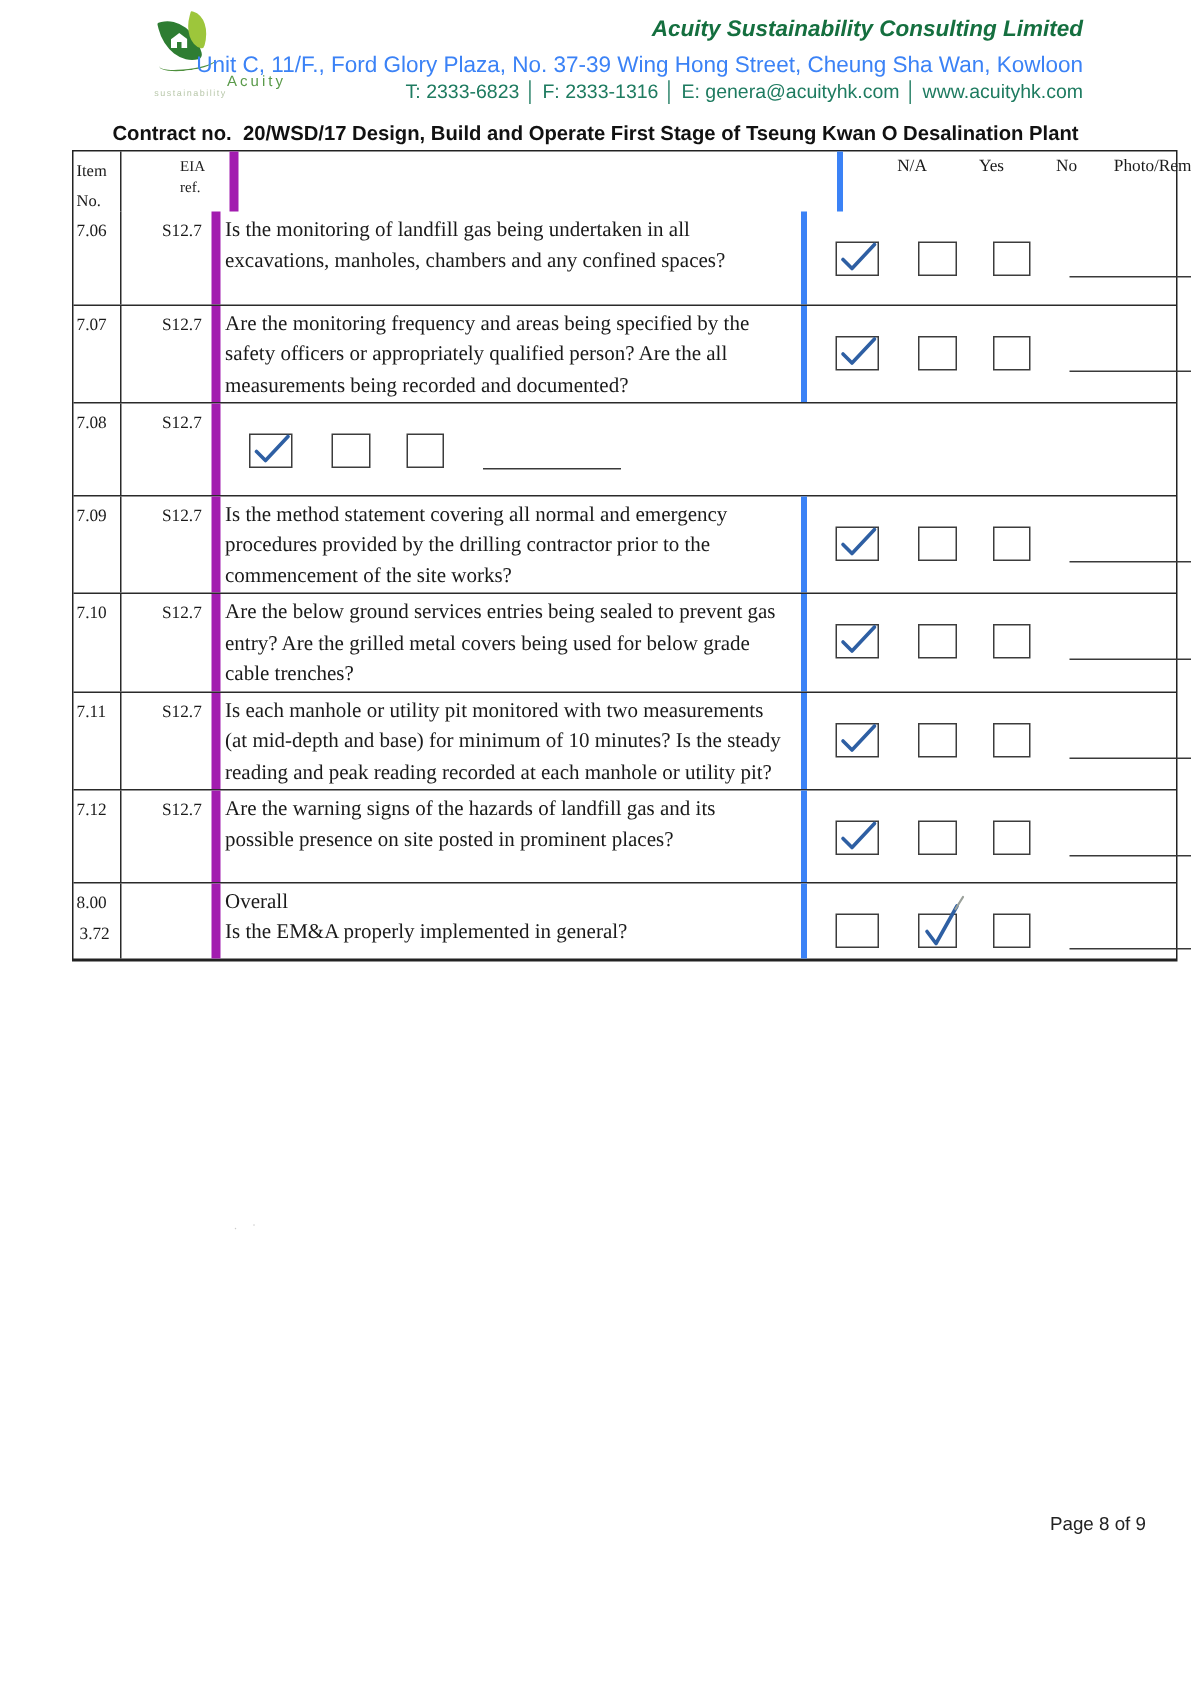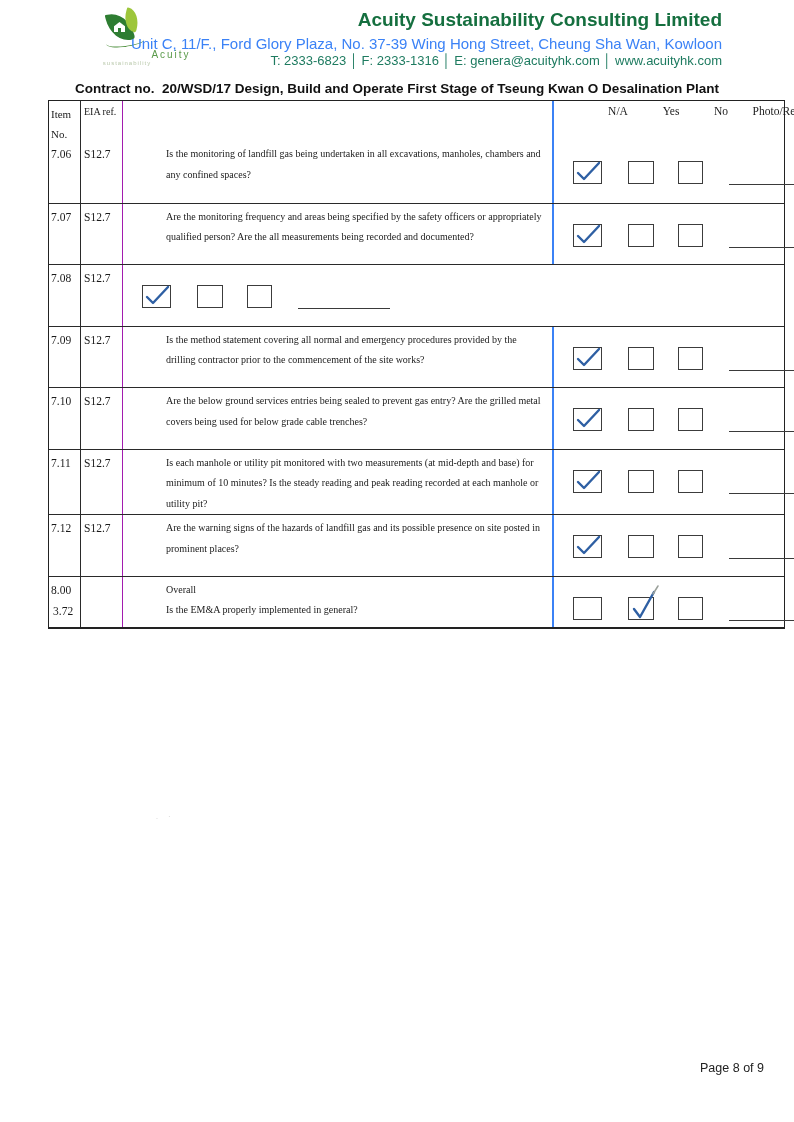--- a/index.html
+++ b/index.html
@@ -40,50 +40,50 @@
     color:#5a9a4a; font-size:10px; letter-spacing:2px; text-align:center; width:52px;margin-left:45px;
   }
   .logo-sub {
     font-family:"Liberation Sans", sans-serif;
     color:#b9c8ab; font-size:6px; letter-spacing:1px; text-align:center; width:64px; margin-left:-5px;
   }
   .head-text {
     position:absolute; right:72px; top:8px; text-align:right;
     font-family:"Liberation Sans", sans-serif;
   }
-  .company { color:#156f3f; font-size:19px; font-weight:bold; line-height:24px; }
+  .company { color:#156f3f; font-size:15px; font-weight:bold; line-height:24px;font-style:italic; }
   .address { color:#3b82f6; font-size:15px; line-height:17px; margin-top:3px; }
   .contact { color:#1e7b60; font-size:13px; line-height:17px; }
 
   
   .doc-title {
     position:absolute; left:0; top:81px; width:100%; text-align:center;
     font-family:"Liberation Sans", sans-serif; font-weight:bold; font-size:13.5px; color:#111;
     white-space:pre;
   }
 
   
   .checklist {
     position:absolute; left:48px; top:100px; width:737px;
     border:1.6px solid #222; border-bottom-width:2.5px;
   }
   .trow { position:relative; display:flex; border-top:1px solid #2a2a2a; }
   .trow:first-child { border-top:none; }
-  .thead { height:40px; }
+  .thead { height:40px;gap:12px; }
   .c-item  { width:32px;  border-right:1px solid #2a2a2a; padding:3px 1px 0 2px; font-size:11.5px; line-height:21px; }
-  .c-eia   { width:42px;  border-right:1px solid #a21caf; padding:3px 1px 0 3px; font-size:11.5px; line-height:21px; }
-  .c-q     { width:391px; border-right:2px solid #3b82f6; padding:3px 8px 0 3px; font-size:10px; line-height:20.5px;margin-left:40px; }
+  .c-eia   { width:42px;  border-right:6px solid #a21caf; padding:3px 1px 0 3px; font-size:11.5px; line-height:21px;margin-left:24px; }
+  .c-q     { width:391px; border-right:4px solid #3b82f6; padding:3px 8px 0 3px; font-size:14px; line-height:20.5px; }
   .c-checks{ position:relative; flex:1; }
   .row-h   { min-height:61.5px; }
   .row-last{ min-height:51px; border-top-width:1.8px; }
   .hdr-eia { font-size:10px; line-height:14px; padding-top:4px; }
   .hdr-item{ font-size:11px; line-height:20px; }
   .hlbl {
     position:absolute; top:4px; transform:translateX(-50%);
-    font-size:11.5px; white-space:nowrap;margin-left:30px;
+    font-size:11.5px; white-space:nowrap;
   }
   .hlbl-na    { left:34px; }
   .hlbl-yes   { left:87px; }
   .hlbl-no    { left:137px; }
   .hlbl-photo { left:204px; }
 
   .cb {
     position:absolute; top:20px; height:23px; background:#fff;
     border:1.5px solid #3c3c3c;
   }
@@ -94,21 +94,21 @@
   .chk-tall { top:-15px; }
   .remarks-line {
     position:absolute; left:175px; top:28px; width:92px; height:16px;
     border-bottom:1.5px solid #3a3a3a;
   }
   .bold { font-weight:normal; }
   .overall-item2 { padding-left:2px; }
 
   
   .footer {
-    position:absolute; top:1061px; right:30px;
+    position:absolute; top:1009px; right:30px;
     font-family:"Liberation Sans", sans-serif; font-size:12.5px; color:#222;
   }
   .scan-artifact { position:absolute; left:156px; top:812px; color:#aaa; font-size:8px; opacity:.6; letter-spacing:4px; }
 </style>
 </head>
 <body>
 
 <div class="page">
 
   <div class="letterhead">

